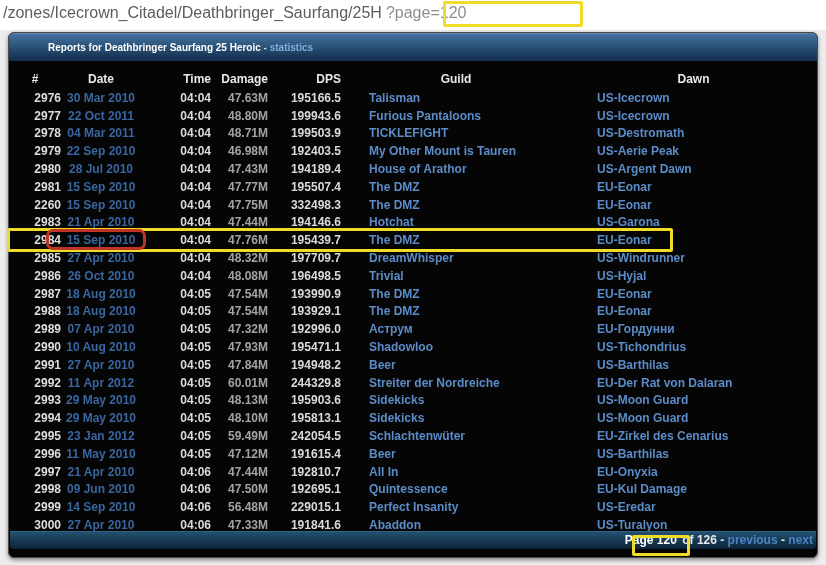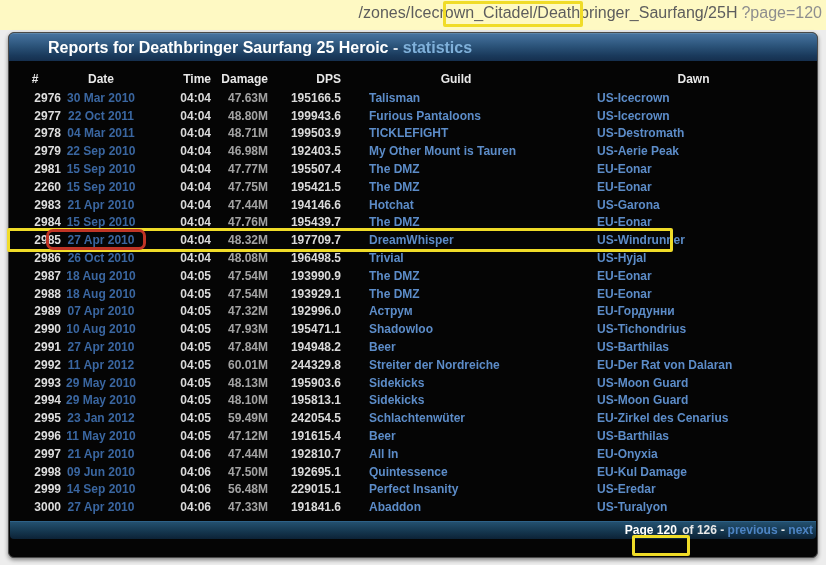--- a/index.html
+++ b/index.html
@@ -7,45 +7,44 @@
   body {
     position:relative;
     background:#ededed;
     font-family:"Liberation Sans", sans-serif;
     overflow:hidden;
   }
 
   
   .url-bar {
     position:absolute; left:0; top:0; width:826px; height:30px;
-    background:#fef9c3;
+    background:#ffffff;
     padding:4px 0 0 3px;
     font-size:16px;
     white-space:nowrap;
-    text-align:right;
   }
   .url-path { color:#5d5d5d; }
   .url-query { color:#8e8e8e; padding:0 4px; }
 
   
   .panel {
     position:absolute; left:8px; top:32px; width:810px; height:526px;
     background:#050505;
     border:1px solid #4a4a4a;
     border-radius:6px;
     box-shadow:0 2px 4px rgba(0,0,0,.45);
   }
   .panel-header {
     position:absolute; left:0; top:0; right:0; height:28px;
     border-radius:5px 5px 0 0;
     background:linear-gradient(180deg,#46729f 0%, #2b5379 45%, #1a3a5c 80%, #152f4e 100%);
     border-top:1px solid #5d87ac;
     line-height:27px;
     padding-left:39px;
-    font-size:16px;
+    font-size:10px;
     font-weight:bold;
     color:#ffffff;
     white-space:nowrap;
   }
   .panel-header .sep { color:#d7dee6; font-weight:bold; }
   .stats-link { color:#7fb0da; text-decoration:none; font-weight:bold; cursor:pointer; }
 
   
   table.reports {
     position:absolute; left:0; top:36px;
@@ -63,21 +62,21 @@
   .c-dmg   { width:57px;  text-align:right; padding-right:1px; color:#a3a3a3; }
   .c-dps   { width:73px;  text-align:right; padding-right:1px; color:#dadada; }
   .c-guild { width:228px; text-align:left;  padding-left:27px; }
   .c-realm { text-align:left; padding-left:27px; }
   th.c-num, th.c-guild, th.c-realm { text-align:center; padding-left:0; }
   a.date-link  { color:#3a66a0; text-decoration:none; cursor:pointer; }
   a.blue-link  { color:#5c8cc8; text-decoration:none; cursor:pointer; }
 
   
   .panel-footer {
-    position:absolute; left:1px; right:1px; bottom:18px; height:18px;
+    position:absolute; left:1px; right:1px; bottom:8px; height:18px;
     background:linear-gradient(180deg,#23506f 0%, #15374f 55%, #0c2236 100%);
     border-top:1px solid #2e6288;
     border-radius:0 0 4px 4px;
     font-size:12px; font-weight:bold;
     color:#e8e8e8;
     text-align:right;
     line-height:16px;
     padding-right:3px;
     white-space:nowrap;
   }
@@ -147,34 +146,43 @@
         <tr>
           <td class="c-num">2979</td>
           <td class="c-date"><a class="date-link">22 Sep 2010</a></td>
           <td class="c-time">04:04</td>
           <td class="c-dmg">46.98M</td>
           <td class="c-dps">192403.5</td>
           <td class="c-guild"><a class="blue-link">My Other Mount is Tauren</a></td>
           <td class="c-realm"><a class="blue-link">US-Aerie Peak</a></td>
         </tr>
         <tr>
+          <td class="c-num">2980</td>
+          <td class="c-date"><a class="date-link">28 Jul 2010</a></td>
+          <td class="c-time">04:04</td>
+          <td class="c-dmg">47.43M</td>
+          <td class="c-dps">194189.4</td>
+          <td class="c-guild"><a class="blue-link">House of Arathor</a></td>
+          <td class="c-realm"><a class="blue-link">US-Argent Dawn</a></td>
+        </tr>
+        <tr>
           <td class="c-num">2981</td>
           <td class="c-date"><a class="date-link">15 Sep 2010</a></td>
           <td class="c-time">04:04</td>
           <td class="c-dmg">47.77M</td>
           <td class="c-dps">195507.4</td>
           <td class="c-guild"><a class="blue-link">The DMZ</a></td>
           <td class="c-realm"><a class="blue-link">EU-Eonar</a></td>
         </tr>
         <tr>
           <td class="c-num">2260</td>
           <td class="c-date"><a class="date-link">15 Sep 2010</a></td>
           <td class="c-time">04:04</td>
           <td class="c-dmg">47.75M</td>
-          <td class="c-dps">195421.5</td>
+          <td class="c-dps">332498.3</td>
           <td class="c-guild"><a class="blue-link">The DMZ</a></td>
           <td class="c-realm"><a class="blue-link">EU-Eonar</a></td>
         </tr>
         <tr>
           <td class="c-num">2983</td>
           <td class="c-date"><a class="date-link">21 Apr 2010</a></td>
           <td class="c-time">04:04</td>
           <td class="c-dmg">47.44M</td>
           <td class="c-dps">194146.6</td>
           <td class="c-guild"><a class="blue-link">Hotchat</a></td>

